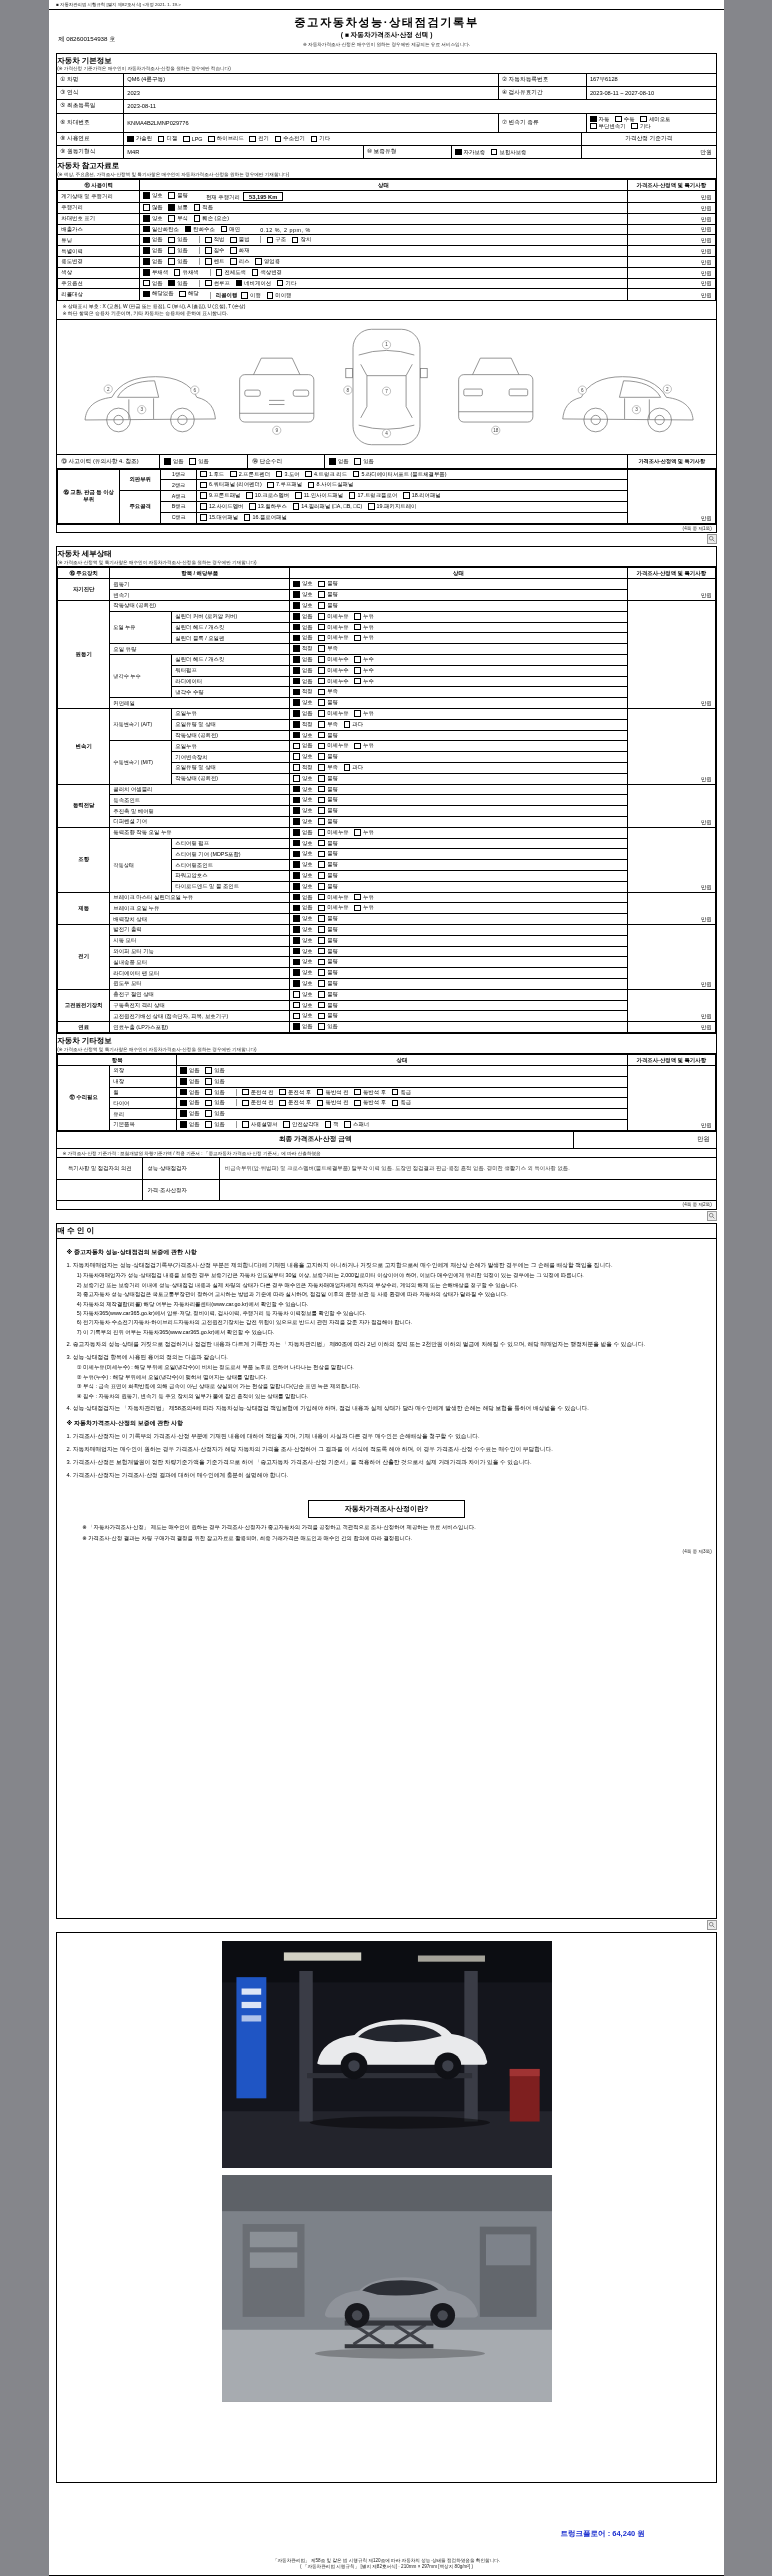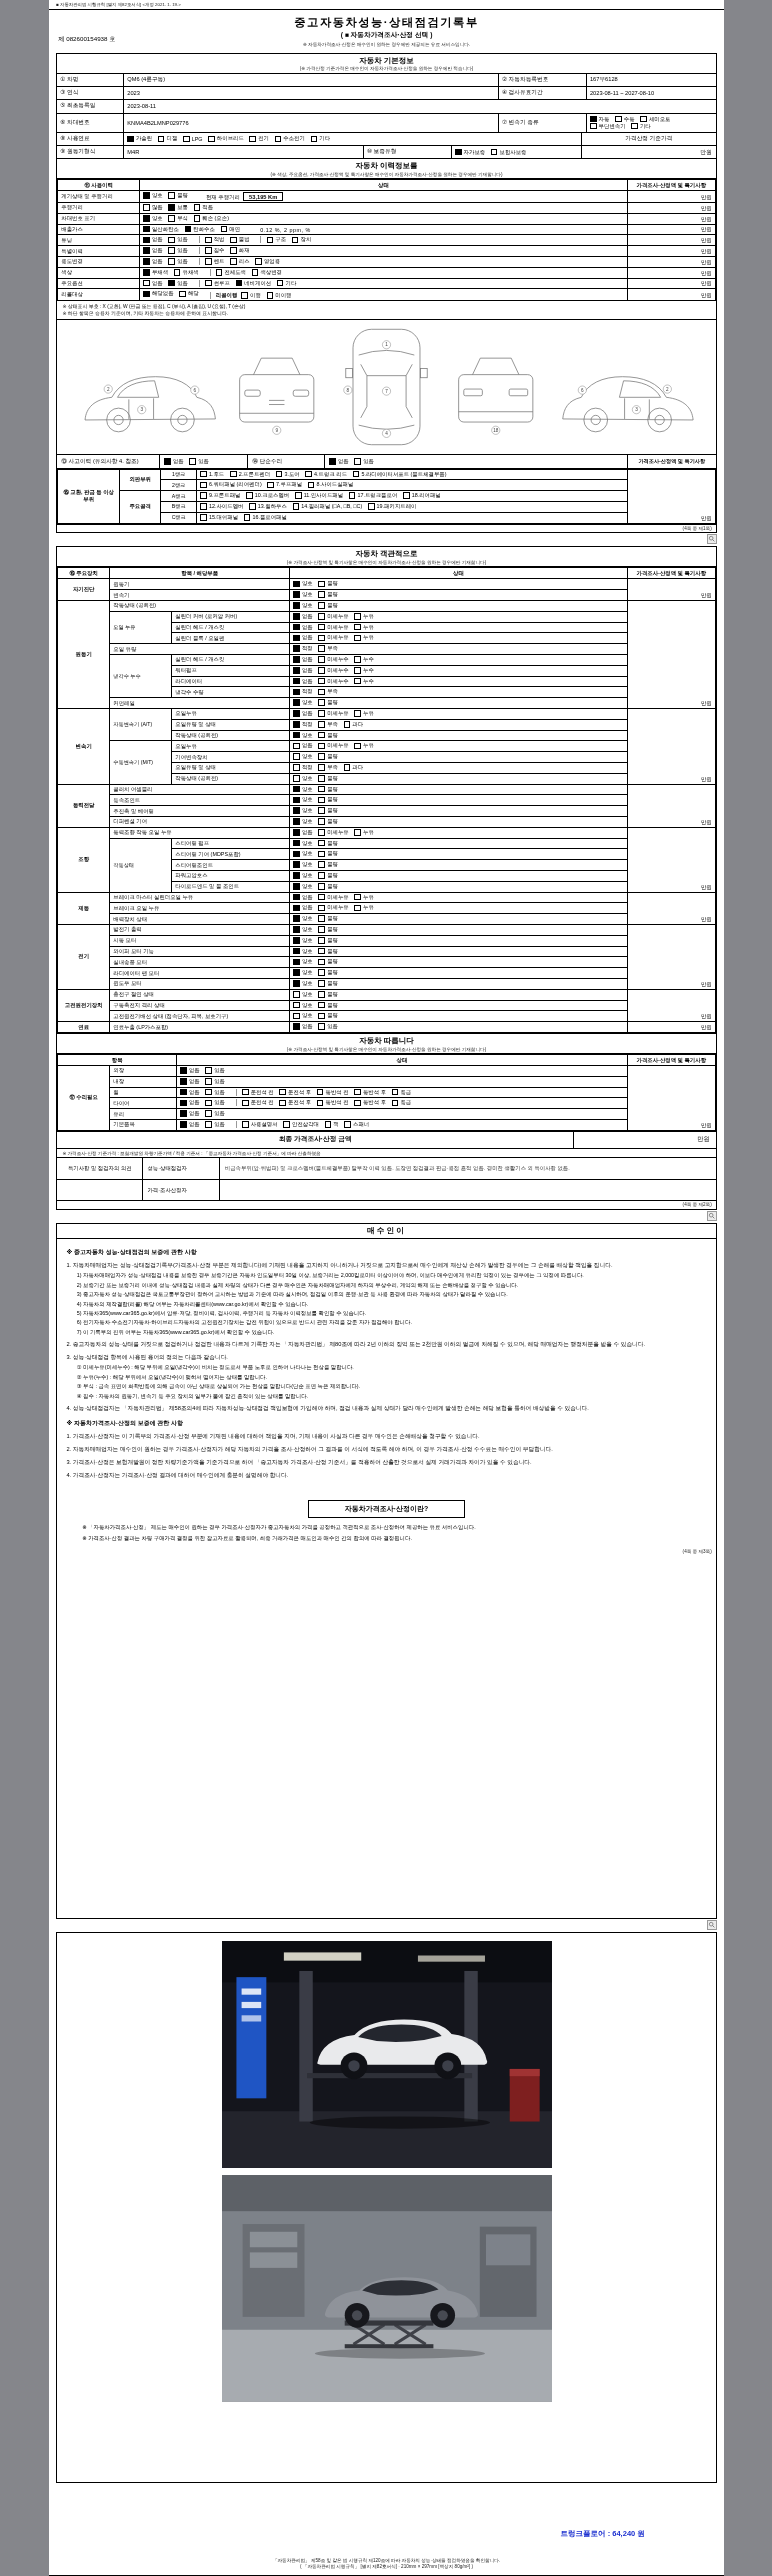--- a/index.html
+++ b/index.html
@@ -7,21 +7,21 @@
   .canvas{position:relative;width:760px;height:2576px;overflow:hidden}
   .page{position:absolute;left:49px;top:0;width:675px;height:2576px;background:#fff;box-sizing:border-box;padding:1.5px 7.2px 0;border-bottom:1px solid #000}
   .formref{font-size:4.4px;color:#222;padding:0.5px 0 1.5px}
   .toprule{border-top:1px solid #000;margin:0 -7.2px}
   .hdr{position:relative;padding:5.2px 0 2.1px;text-align:center}
   .docno{position:absolute;left:2.1px;top:25px;font-size:6.2px}
   .title{font-size:11.3px;font-weight:bold;letter-spacing:1.5px}
   .subtitle{font-size:6.7px;font-weight:bold;margin-top:1.5px}
   .subnote{font-size:4.6px;color:#222;margin-top:1.5px}
   .sec{border:1px solid #000;margin-top:4.1px;background:#fff}
-  .sectitle{position:relative;text-align:center;font-weight:bold;font-size:7.5px;padding:2.1px 0 1.5px;border-bottom:0.5px solid #000}
+  .sectitle{position:relative;font-weight:bold;font-size:7.5px;padding:2.1px 0 1.5px;border-bottom:0.5px solid #000}
   .secnote{display:block;font-weight:normal;font-size:4.6px;color:#222;margin-top:0.5px}
   .brow{display:flex;border-bottom:0.5px solid #000;align-items:stretch}
   .brow.noline{border-bottom:none}
   .bl,.bv{padding:2.1px 3.1px;font-size:5.7px;border-right:0.5px solid #000;display:flex;align-items:center;box-sizing:border-box}
   .bl{font-weight:normal}
   .last{border-right:none}
   .w130{width:67px}.w170{width:88px}.w250{width:129px}.w200{width:103px}.w150{width:77px}.flex1{flex:1}
   .pricecol{width:134px;display:flex;flex-direction:column}
   .pricecol .pc1{flex:1;display:flex;align-items:center;justify-content:center;border-bottom:0.5px solid #000;font-size:5.7px;padding:1.5px}
   .pricecol .pc2{flex:1;display:flex;align-items:flex-end;justify-content:flex-end;font-size:5.7px;padding:1.5px 4.1px}
@@ -150,21 +150,21 @@
               </div>
         </div>
       </div>
       <div class="pricecol" style="border-left:0.5px solid #000">
         <div class="pc1">가격산정 기준가격</div>
         <div class="pc2">만원</div>
       </div>
     </div>
 
     <div class="sectitle" style="border-top:0.5px solid #000">
-      <span>자동차 이력정보를</span>
+      <span>자동차 참고자료로</span>
       <span class="secnote">(※ 색상, 주요옵션, 가격조사·산정액 및 특기사항은 매수인이 자동차가격조사·산정을 원하는 경우에만 기재합니다)</span>
     </div>
 
     <table class="t">
       <colgroup>
             <col style="width:82px">
             <col>
             <col style="width:88px">
           </colgroup>
       <thead>
@@ -442,21 +442,21 @@
 
     <div class="pgnote" style="border-top:0.5px solid #000">(4쪽 중 제1쪽)</div>
   </div>
   <div class="zoomrow"><span class="zoombtn"><svg width="7.7" height="7.7" viewBox="0 0 15 15">
             <circle cx="6.2" cy="6.2" r="3.6" fill="none" stroke="#666" stroke-width="1.4"></circle>
             <line x1="9" y1="9" x2="12.4" y2="12.4" stroke="#666" stroke-width="1.6"></line>
           </svg></span></div>
 
   <div class="sec">
     <div class="sectitle">
-      <span>자동차 객관적으로</span>
+      <span>자동차 세부상태</span>
       <span class="secnote">(※ 가격조사·산정액 및 특기사항은 매수인이 자동차가격조사·산정을 원하는 경우에만 기재합니다)</span>
     </div>
 
     <table class="t">
       <colgroup>
             <col style="width:52px">
             <col style="width:62px">
             <col style="width:118px">
             <col>
             <col style="width:88px">
@@ -658,21 +658,21 @@
             <tr>
               <td class="device" rowspan="1">연료</td>
               <td class="lblc" colspan="2">연료누출 (LP가스포함)</td>
               <td class="statec"><span class="cb"><span class="box on"></span>없음</span><span class="cb"><span class="box"></span>있음</span></td>
               <td class="pricec" rowspan="1">만원</td>
             </tr>
           </tbody>
     </table>
 
     <div class="sectitle" style="border-top:0.5px solid #000">
-      <span>자동차 따릅니다</span>
+      <span>자동차 기타정보</span>
       <span class="secnote">(※ 가격조사·산정액 및 특기사항은 매수인이 자동차가격조사·산정을 원하는 경우에만 기재합니다)</span>
     </div>
 
     <table class="t">
       <colgroup>
             <col style="width:52px">
             <col style="width:67px">
             <col>
             <col style="width:88px">
           </colgroup>

